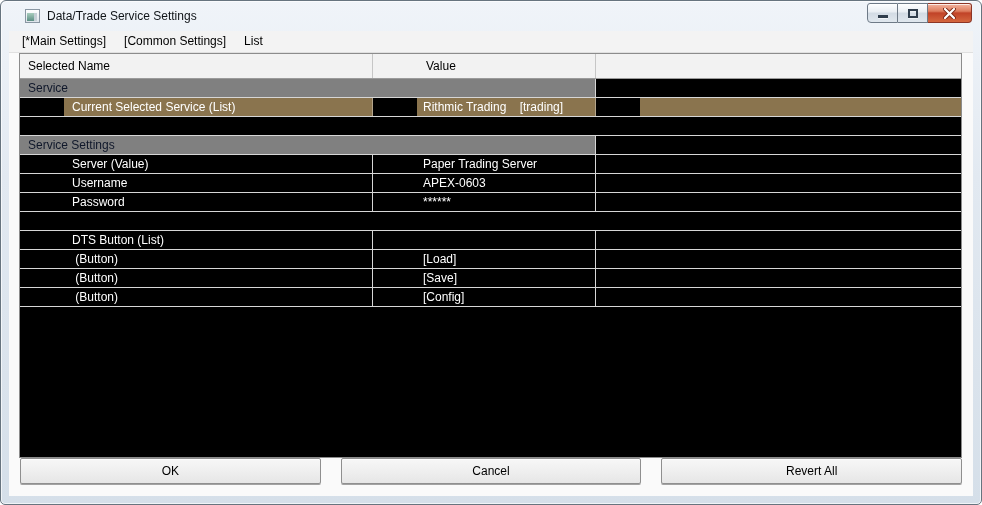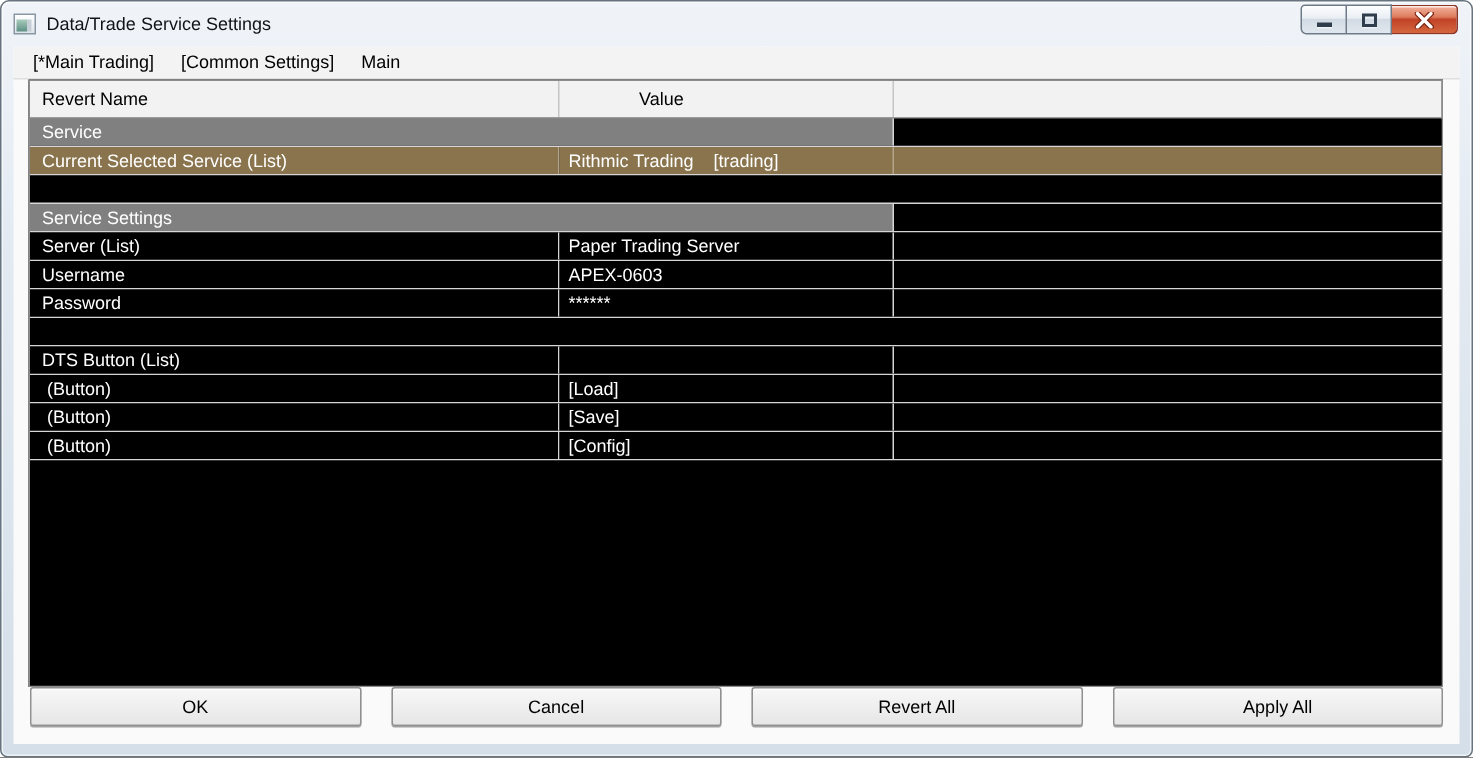--- a/index.html
+++ b/index.html
@@ -10,21 +10,21 @@
     background: linear-gradient(180deg, #f0f4f9 0%, #e2e9f1 35%, #d5dfe9 100%);
     border: 1px solid #67747f;
     border-radius: 6px 6px 5px 5px;
     box-shadow: inset 0 0 0 1px rgba(255,255,255,.65);
     overflow: hidden;
     font-size: 12px;
   }
 
   
   .titlebar { position: absolute; top:0; left:0; right:0; height: 30px;
-    display: flex; align-items: center; padding-left: 8px; }
+    display: flex; align-items: center; padding-left: 24px; }
   .win-icon { width: 15px; height: 14px; border: 1px solid #8a97a3;
     background: linear-gradient(180deg,#fff,#dde4ea); position: relative; margin-right: 7px; flex: 0 0 auto; }
   .win-icon::before { content:""; position:absolute; left:1px; top:3px; width:7px; bottom:1px;
     background: linear-gradient(180deg,#a9cdbd,#5d8f84); }
   .win-icon::after { content:""; position:absolute; right:2px; top:3px; width:3px; bottom:1px;
     background:#c6cfd6; }
   .title-text { color:#101418; }
 
   .win-controls { position:absolute; top:2px; right:9px; display:flex; height:20px; }
   .wc { height:20px; border:1px solid #6e7a87; display:flex; align-items:center; justify-content:center;
@@ -54,23 +54,23 @@
   .th.val { padding-left:6px;margin-left:47px; }
   .th.last { border-right:none; }
 
   .row { display:grid; grid-template-columns:353px 223px 1fr; height:19px; flex:0 0 auto;
     border-bottom:1px solid #d6d6d6; }
   .cell { line-height:18px; white-space:pre; overflow:hidden; }
   .cell.name { padding-left:8px; border-right:1px solid #d6d6d6; }
   .cell.val  { padding-left:6px; border-right:1px solid #d6d6d6; }
   .cell.rest { }
 
-  .row.data .cell { background: var(--row-bg,#000); color: var(--row-text,#fff); }
+  .row.data .cell { background: var(--row-bg,#000); color: var(--row-text,#fff); margin-left: 44px; }
   .row.section .merged { grid-column:1 / span 2; background: var(--section-bg,#808080);
-    color:#ffffff; padding-left:8px; line-height:18px; border-right:1px solid #d6d6d6; white-space:pre; }
+    color:#0f172a; padding-left:8px; line-height:18px; border-right:1px solid #d6d6d6; white-space:pre; }
   .row.section .rest { background:#000; }
   .row.selected .cell { background: var(--selected-bg,#8a744e); color:#fff; }
   .row.selected .cell.name, .row.selected .cell.val { border-right:1px solid rgba(255,255,255,.35); }
   .row.spacer { display:block; background:#000; }
   .filler { flex:1 1 auto; background:#000; }
 
   
   .button-bar { position:absolute; left:11px; right:11px; top:427px; height:26px;
     display:flex; gap:20px; }
   .btn { flex:1 1 0; border:1px solid #8f8f8f; border-radius:2px; color:#000;
@@ -98,49 +98,49 @@
           <path d="M2 1 L11 10 M11 1 L2 10" stroke="#7e2917" stroke-width="4" fill="none" stroke-linecap="round"></path>
           <path d="M2 1 L11 10 M11 1 L2 10" stroke="#ffffff" stroke-width="2.2" fill="none" stroke-linecap="round"></path>
         </svg>
       </div>
     </div>
   </div>
 
   <div class="client">
 
     <div class="menubar">
-        <div class="menu-item">[*Main Trading]</div>
+        <div class="menu-item">[*Main Settings]</div>
         <div class="menu-item">[Common Settings]</div>
-        <div class="menu-item">Main</div>
+        <div class="menu-item">List</div>
       </div>
 
     <div class="table-wrap">
       <div class="thead">
-        <div class="th">Revert Name</div>
+        <div class="th">Selected Name</div>
         <div class="th val">Value</div>
         <div class="th last"></div>
       </div>
       <div class="tbody" style="display:flex;flex-direction:column;flex:1 1 auto;">
 
         <div class="row section">
             <div class="merged">Service</div>
             <div class="rest cell"></div>
           </div>
           <div class="row selected data">
             <div class="cell name">Current Selected Service (List)</div>
             <div class="cell val">Rithmic Trading    [trading]</div>
             <div class="cell rest"></div>
           </div>
           <div class="row spacer"></div>
           <div class="row section">
             <div class="merged">Service Settings</div>
             <div class="rest cell"></div>
           </div>
           <div class="row data">
-            <div class="cell name">Server (List)</div>
+            <div class="cell name">Server (Value)</div>
             <div class="cell val">Paper Trading Server</div>
             <div class="cell rest"></div>
           </div>
           <div class="row data">
             <div class="cell name">Username</div>
             <div class="cell val">APEX-0603</div>
             <div class="cell rest"></div>
           </div>
           <div class="row data">
             <div class="cell name">Password</div>
@@ -169,17 +169,16 @@
             <div class="cell rest"></div>
           </div>
           <div class="filler"></div>
       </div>
     </div>
 
     <div class="button-bar">
         <div class="btn">OK</div>
         <div class="btn">Cancel</div>
         <div class="btn">Revert All</div>
-        <div class="btn">Apply All</div>
       </div>
 
   </div>
 </div>
 
 </body></html>

